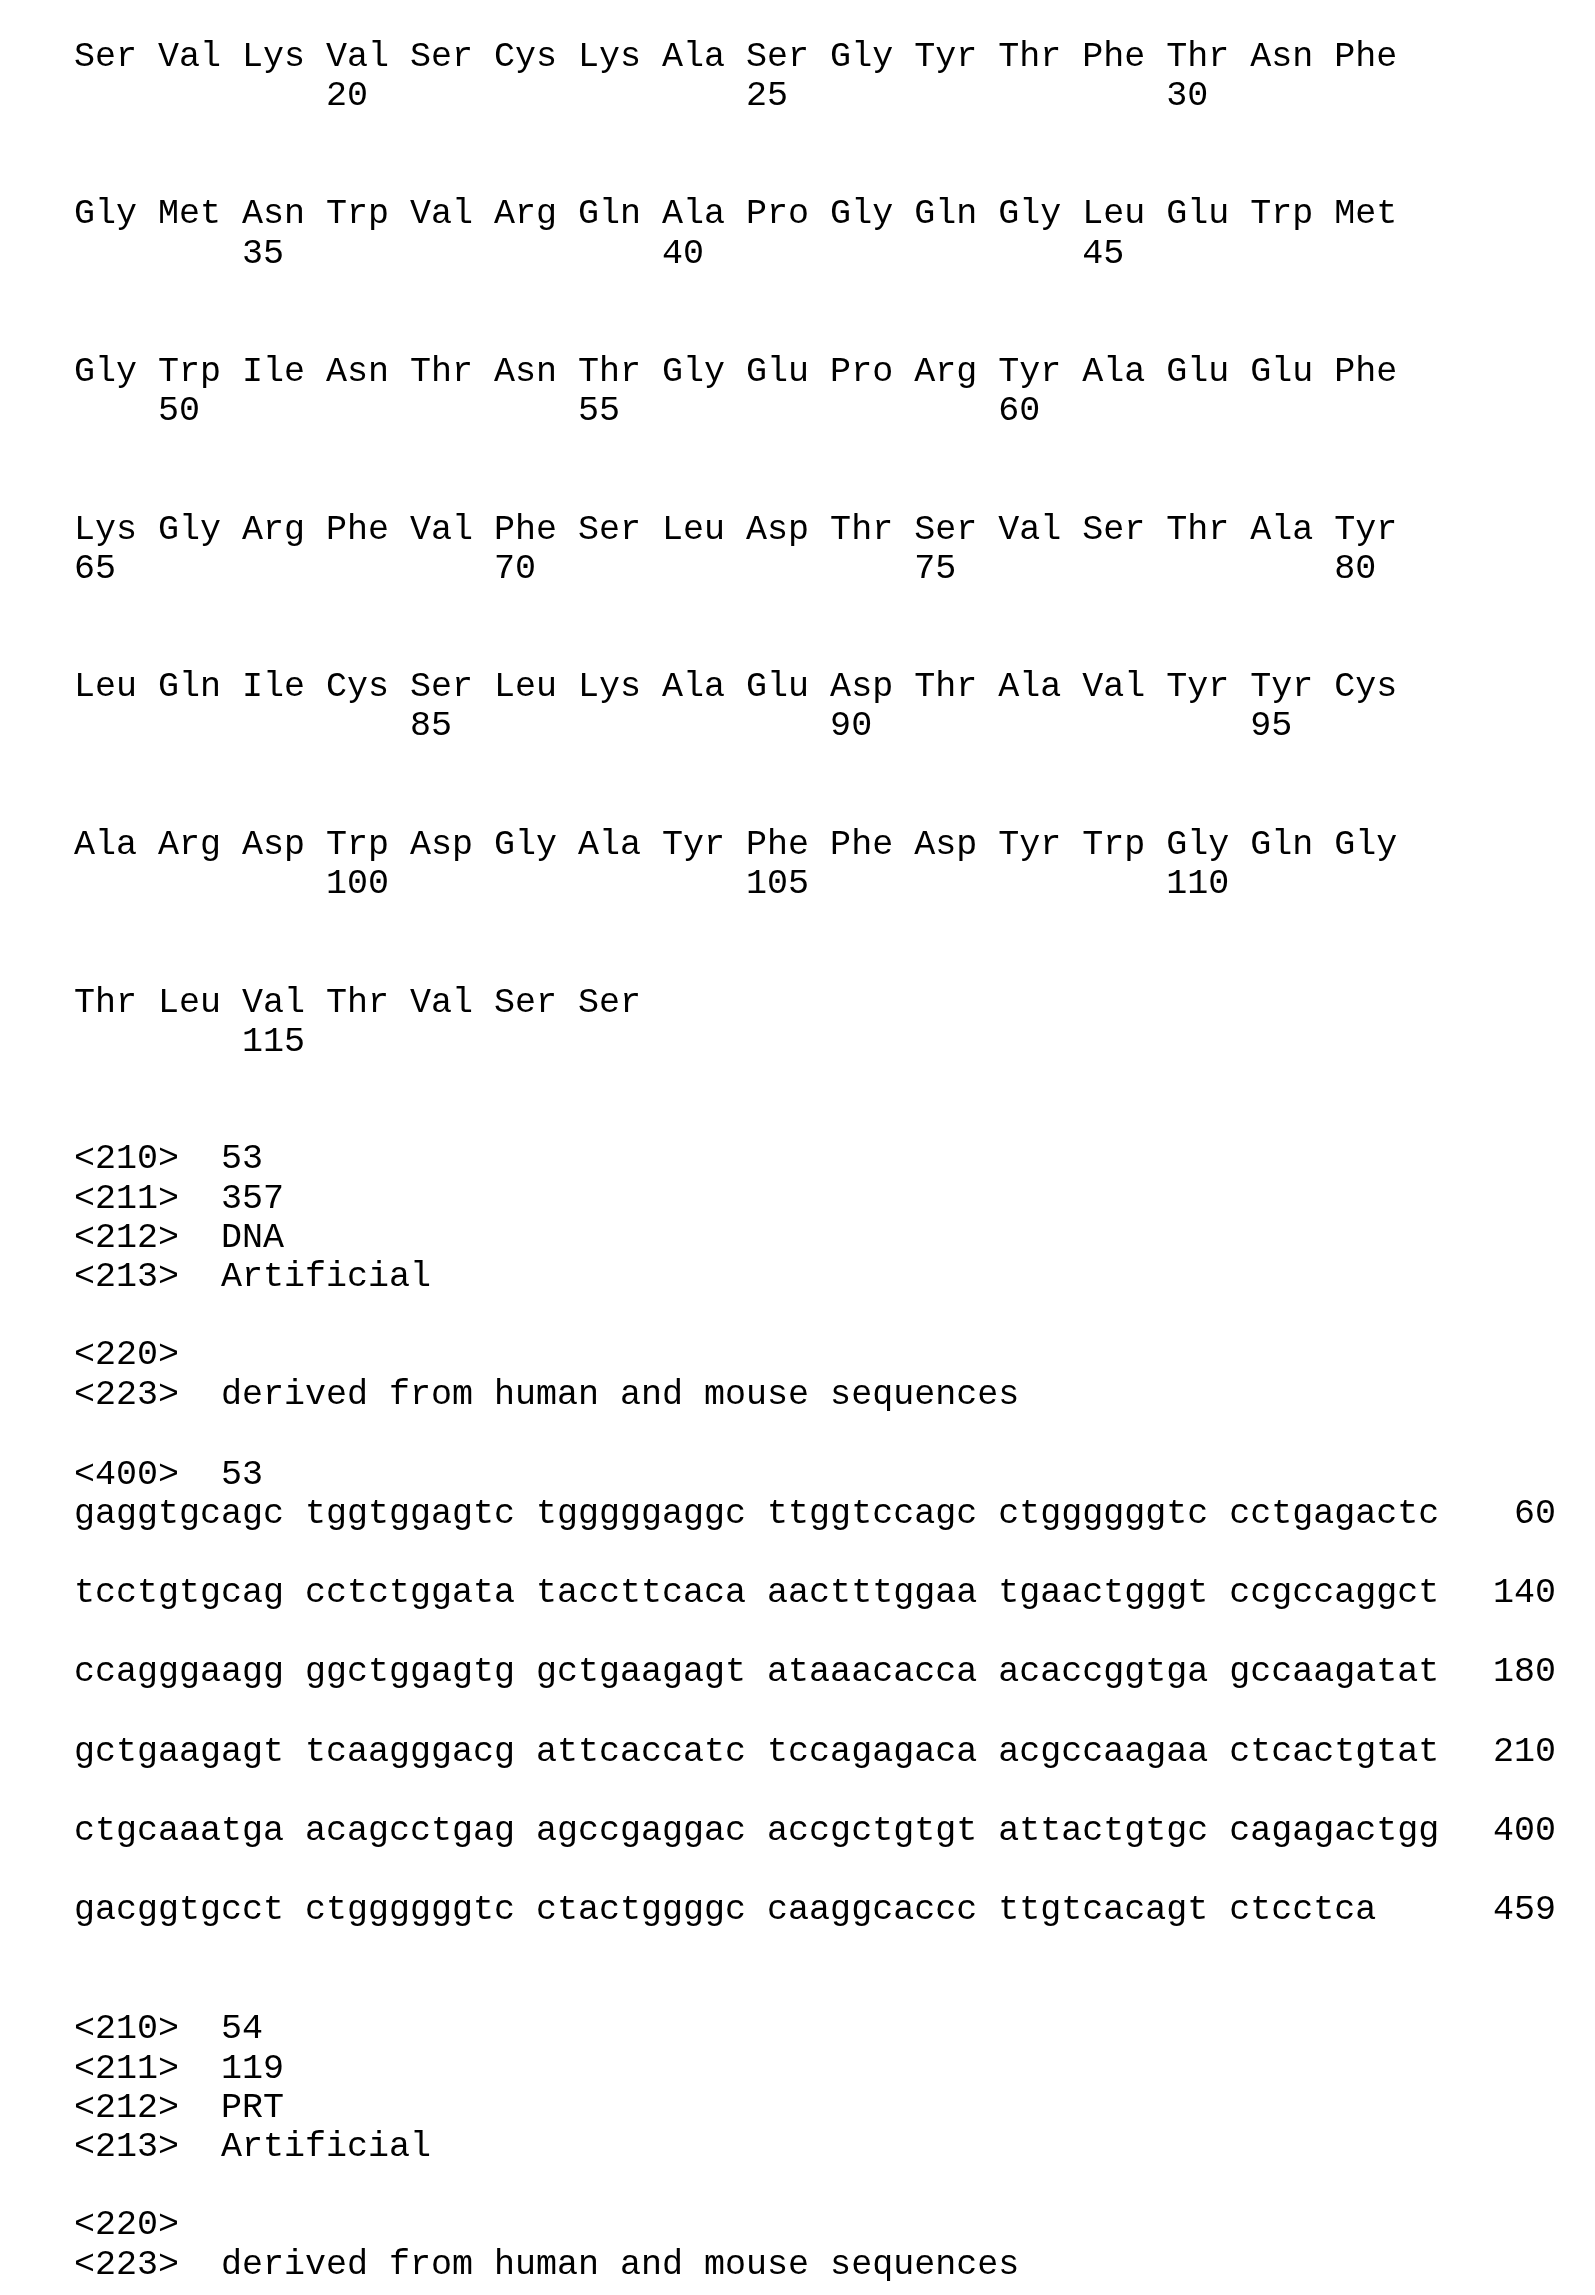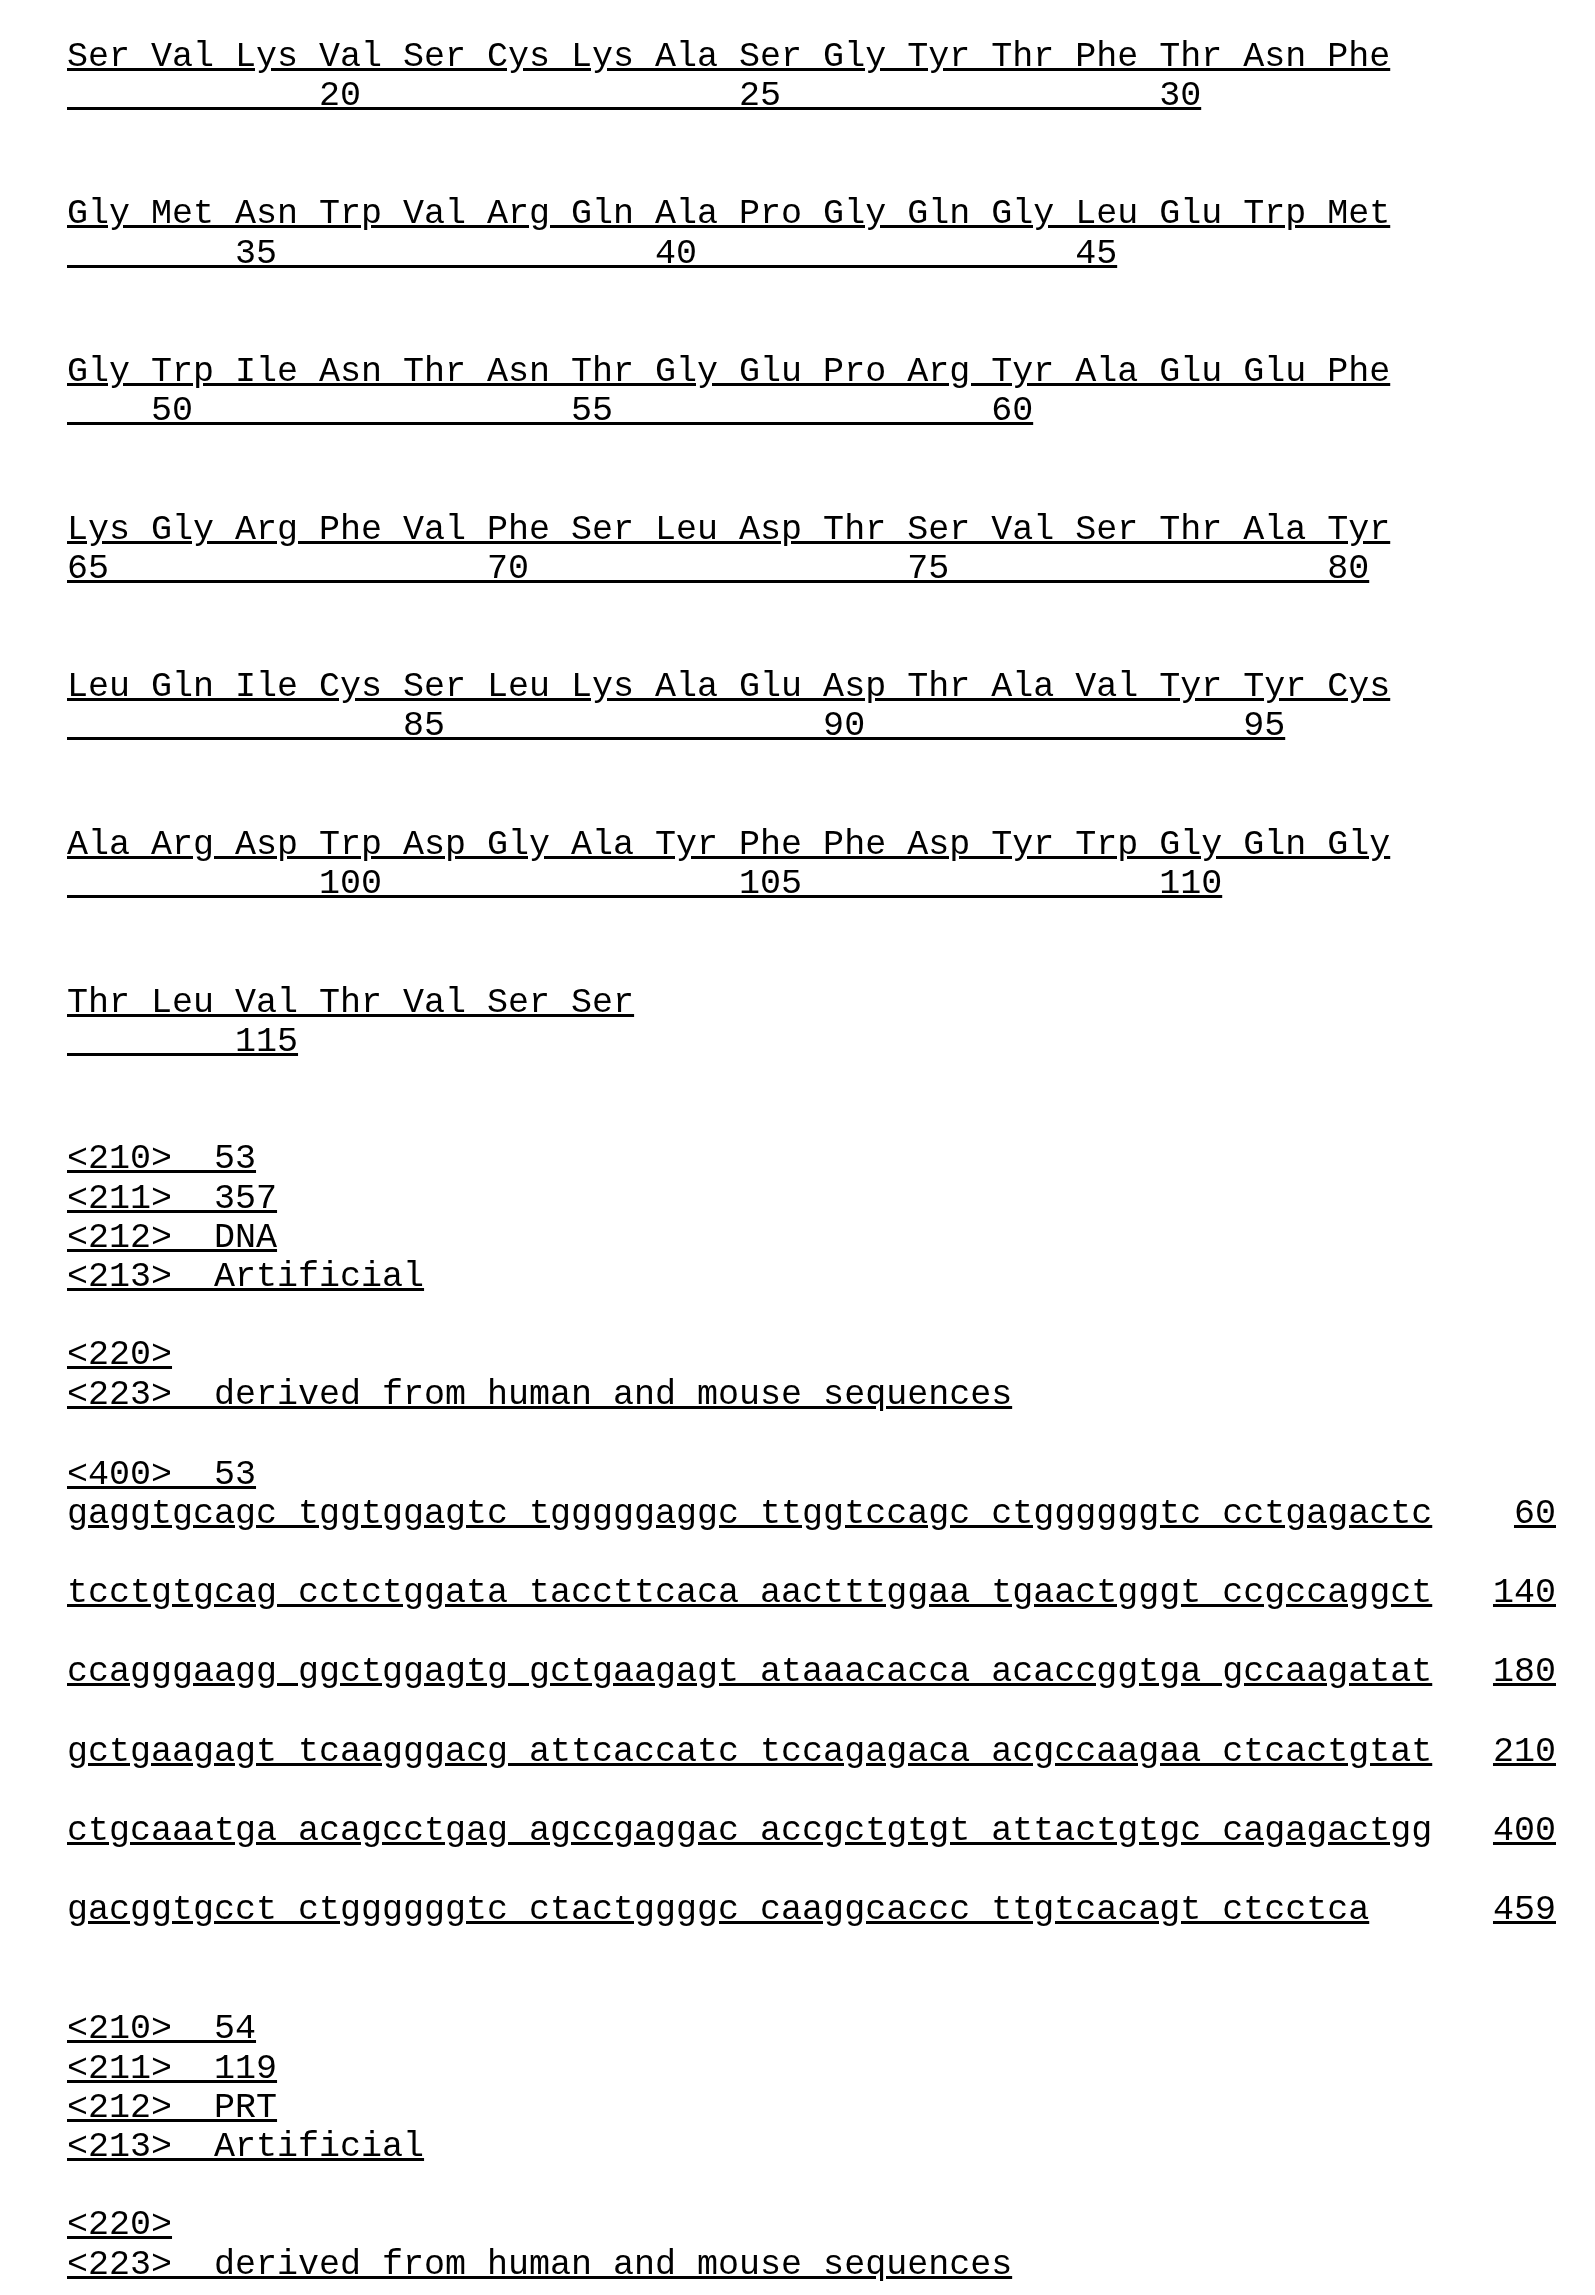--- a/index.html
+++ b/index.html
@@ -2,23 +2,23 @@
 <html style="font-size:13.3px"><head>
 <meta charset="utf-8">
 <style>
   html, body { margin: 0; padding: 0; background: #ffffff; }
   body {
     width: 1596px; height: 2295px; position: relative; overflow: hidden;
     font-family: "Liberation Mono", "DejaVu Sans Mono", monospace;
     font-size: 35px; color: #000000;
   }
   .line {
-    position: absolute; left: 67px; white-space: pre; line-height: 40px; text-decoration: underline;
+    position: absolute; left: 74px; white-space: pre; line-height: 40px;
   }
-  .seqnum { position: absolute; right: 40px; white-space: pre; line-height: 40px; text-align: right; text-decoration: underline; }
+  .seqnum { position: absolute; right: 40px; white-space: pre; line-height: 40px; text-align: right; }
 </style>
 </head>
 <body>
 
 <div class="line" style="top:37px">Ser Val Lys Val Ser Cys Lys Ala Ser Gly Tyr Thr Phe Thr Asn Phe</div>
 <div class="line" style="top:76px">            20                  25                  30</div>
 
 <div class="line" style="top:194px">Gly Met Asn Trp Val Arg Gln Ala Pro Gly Gln Gly Leu Glu Trp Met</div>
 <div class="line" style="top:234px">        35                  40                  45</div>
 

